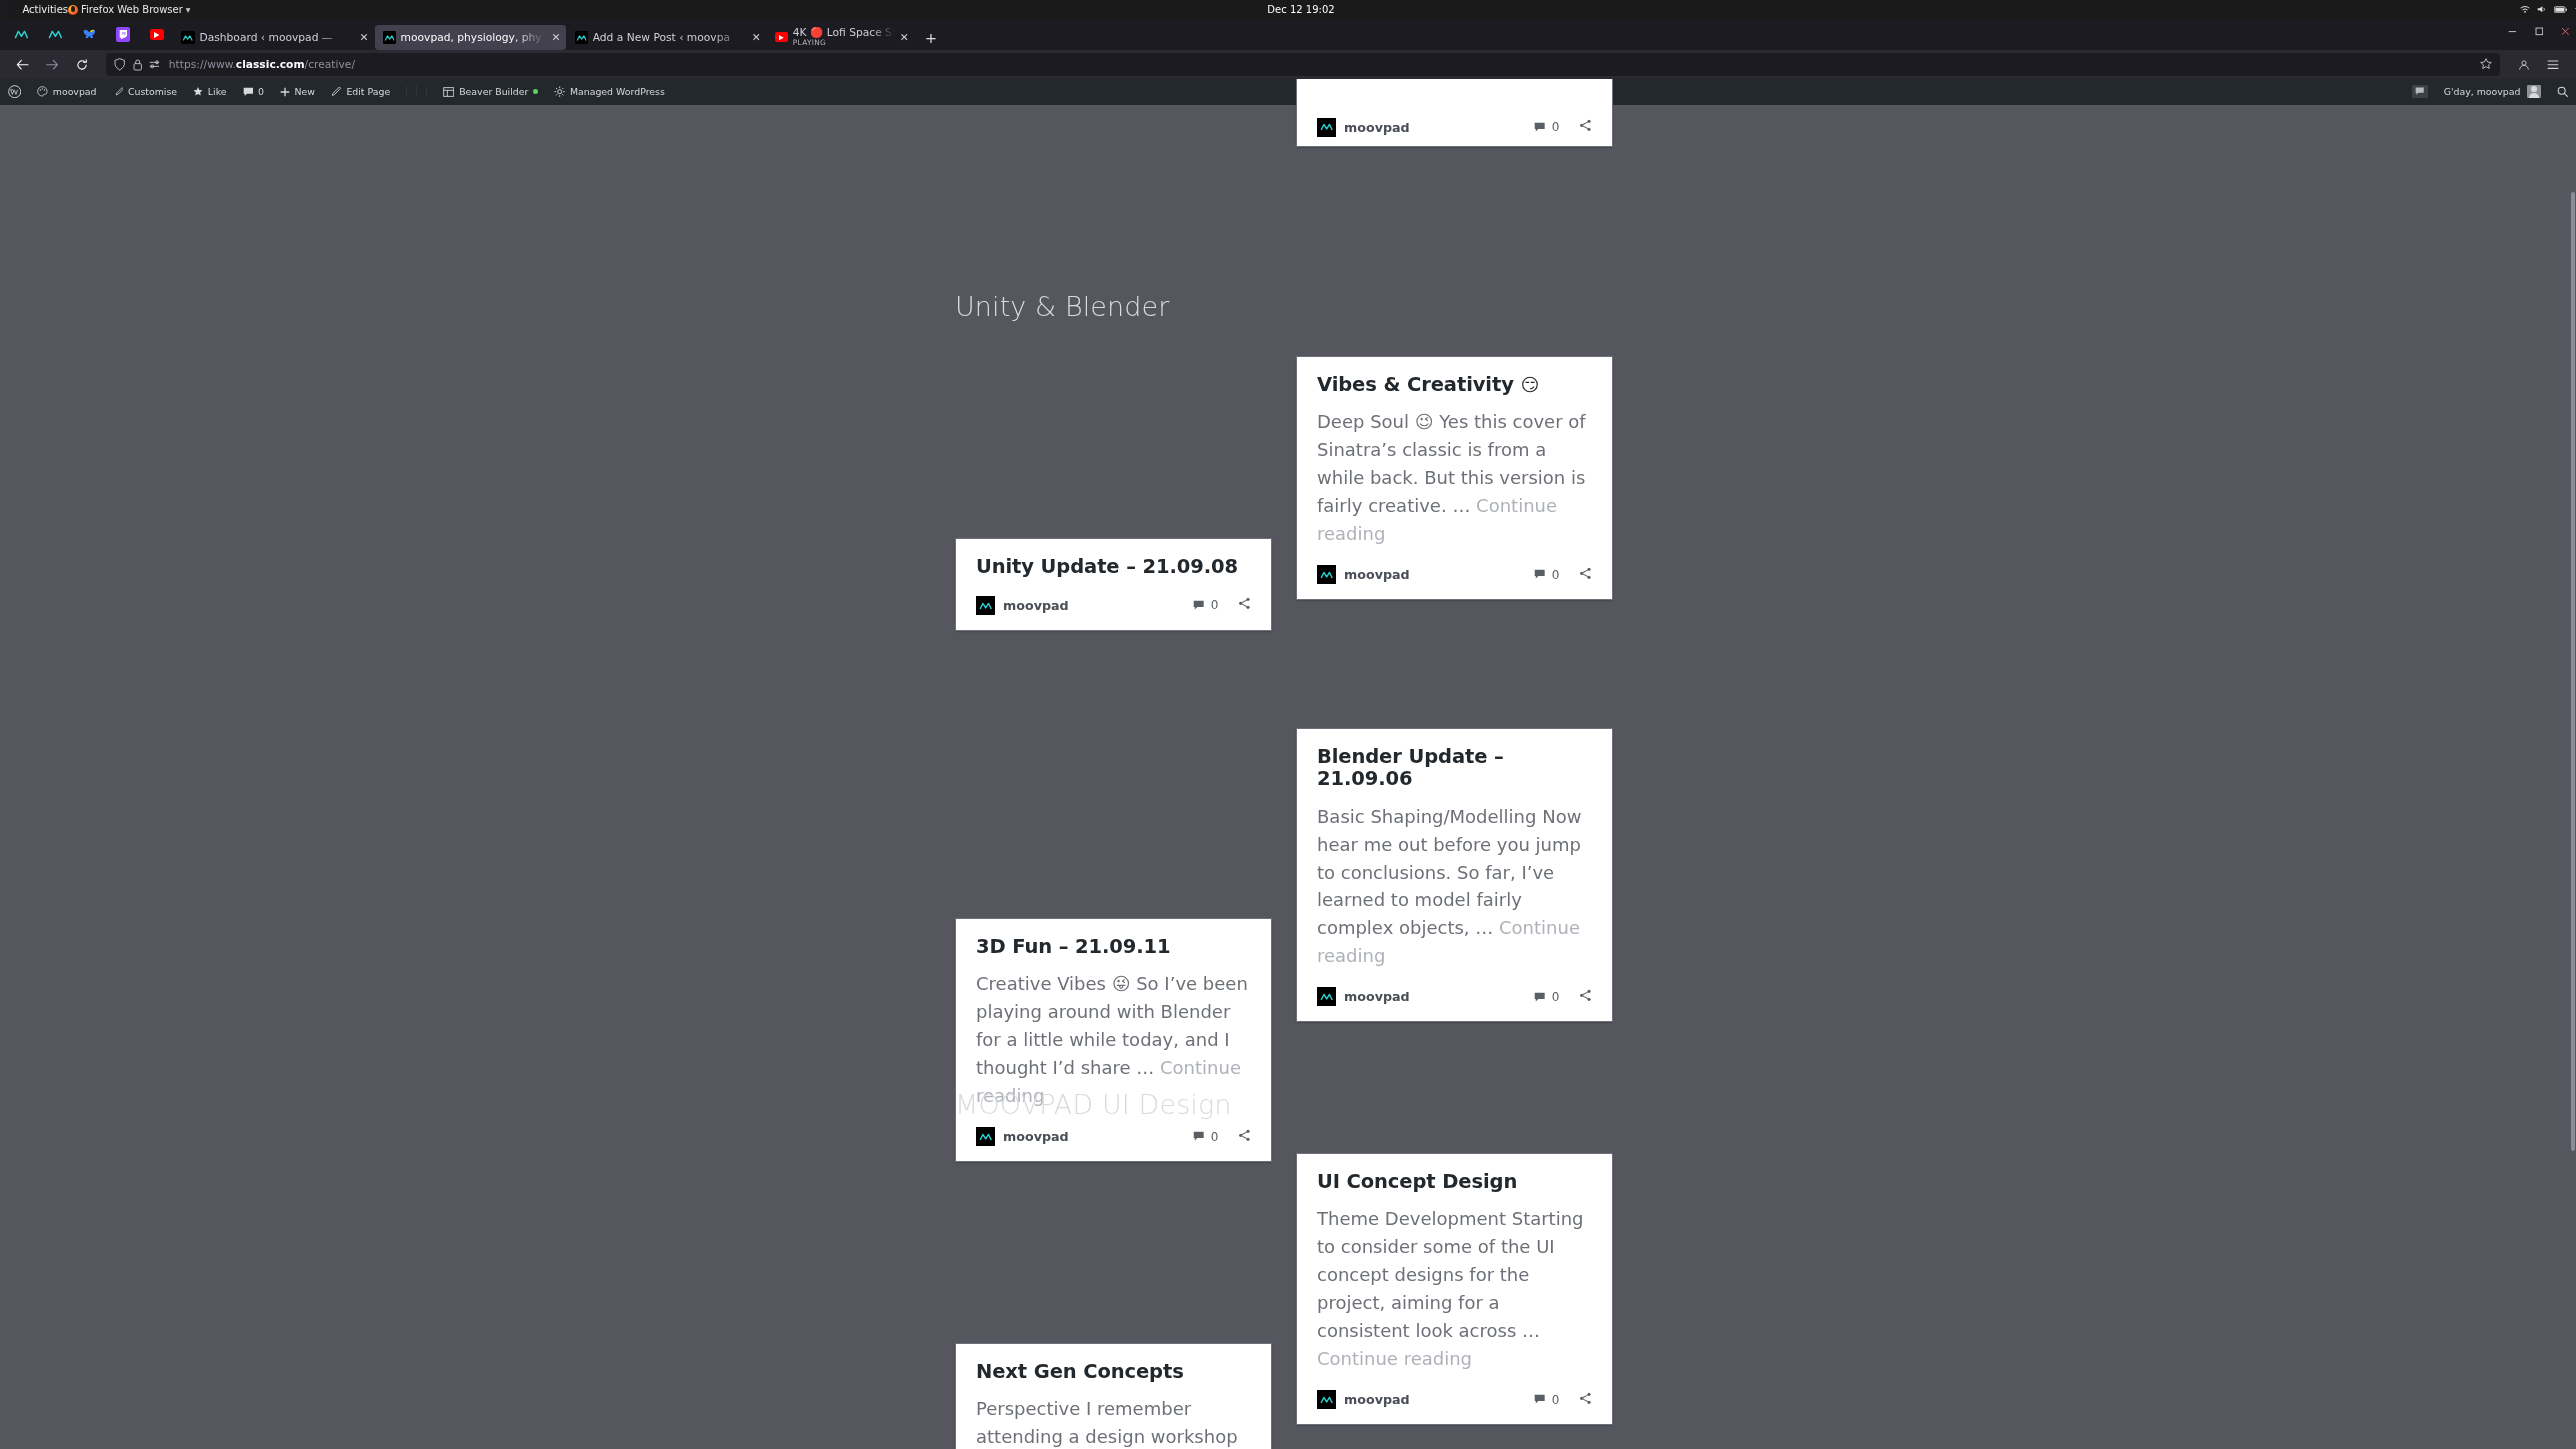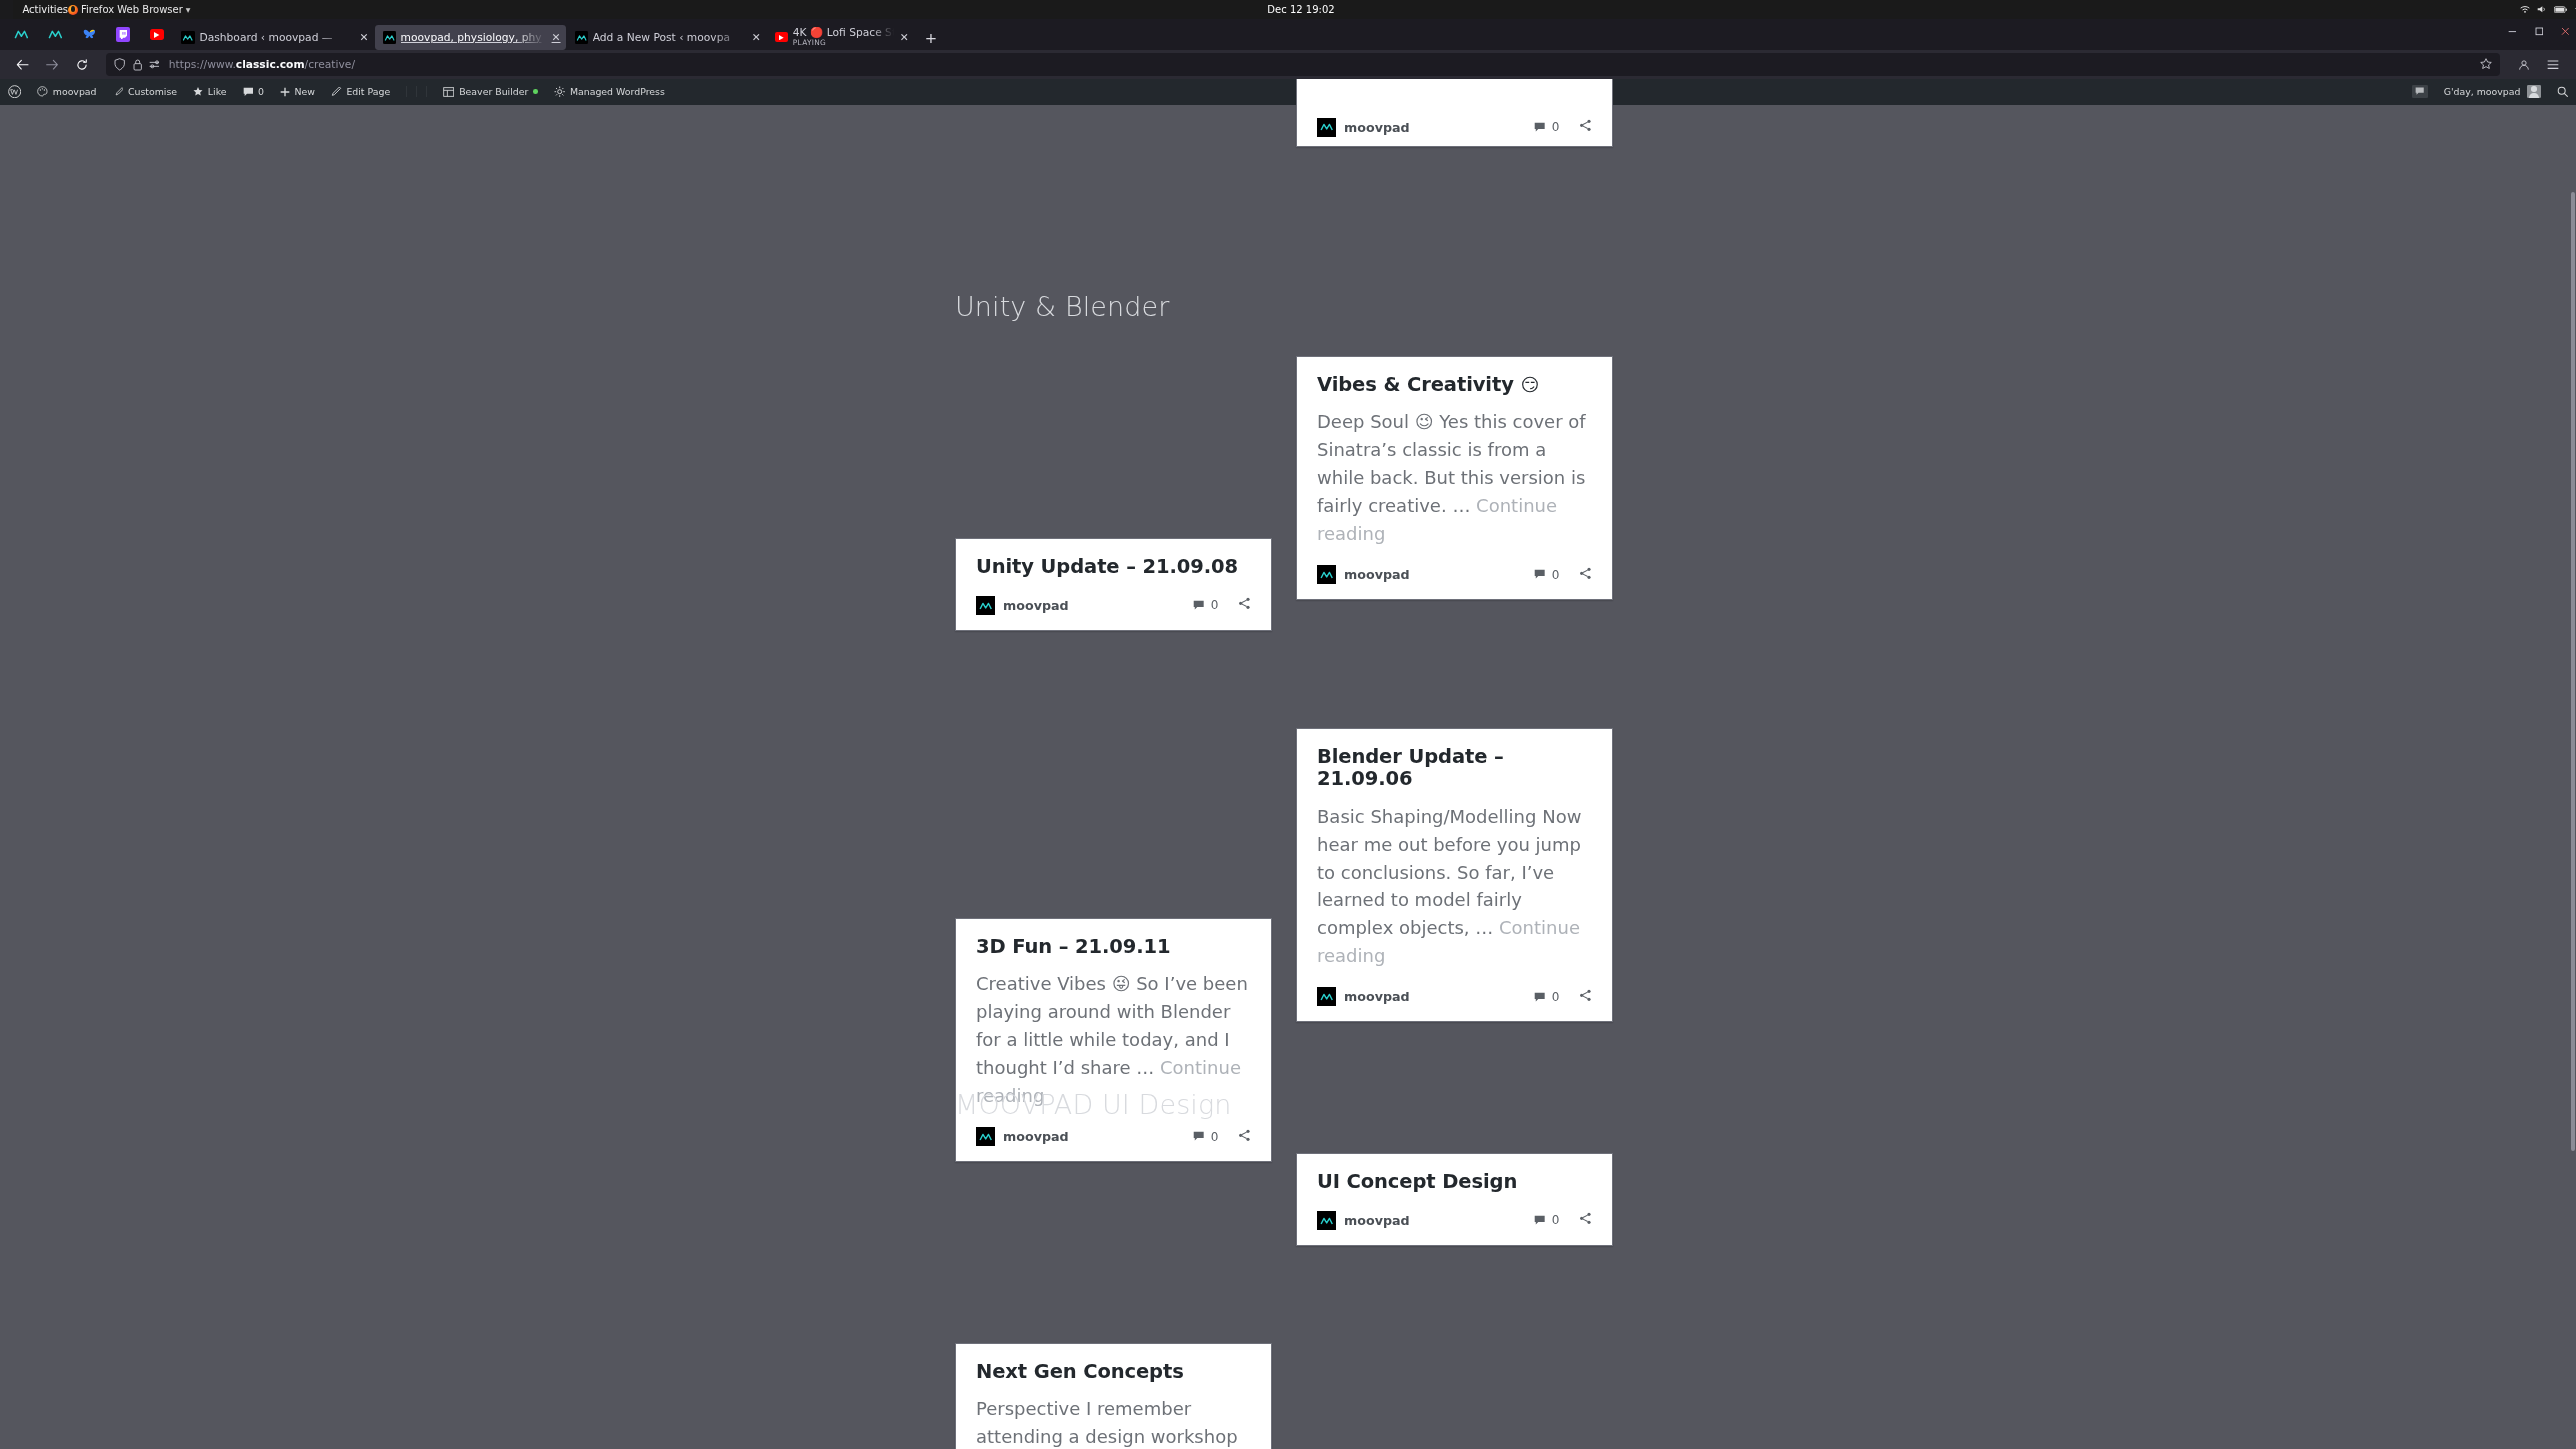--- a/index.html
+++ b/index.html
@@ -56,21 +56,21 @@
     border-radius: 3.4px;
   }
   .fav { width: 14.8px; height: 14.8px; display:block; }
   .fav-sq { width:14.8px; height:14.8px; border-radius:2px; display:flex;align-items:center;justify-content:center;}
 
   .tab {
     height: 25.5px; display: flex; align-items: center; gap: 4.7px;
     padding: 0 5.4px 0 7.4px; border-radius: 3.4px; margin-right: 1.3px;
     min-width: 0; position: relative; color: #cfcfd8;
   }
-  .tab.active { background: #42414d; text-decoration: underline; }
+  .tab.active { background: #42414d; }
   .tab .t-fav { width: 13.4px; height: 13.4px; flex: 0 0 13.4px; border-radius: 1.3px; }
   .tab .t-label {
     font-size: 10.7px; white-space: nowrap; overflow: hidden;
     -webkit-mask-image: linear-gradient(to right, #000 78%, transparent 100%);
             mask-image: linear-gradient(to right, #000 78%, transparent 100%);
   }
   .tab .t-sub { font-size: 7.4px; color: #b6b6c0; letter-spacing:0.3px; }
   .tab .t-close { font-size: 10.7px; color: #d0d0d8; flex: 0 0 auto; padding-left:1.3px;}
   .tab-stack { display:flex; flex-direction:column; justify-content:center; line-height:1.15; overflow:hidden;}
   .newtab-btn { font-size: 14.8px; color: #d9d9e0; padding: 0 9.4px; line-height: 25.5px; }
@@ -614,20 +614,23 @@
           </span>
         </div>
       </div>
 
       <div class="section-title" style="left:955px; top:984px;">MOOVPAD UI Design</div>
 
       <div class="card" style="left:1296px; top:1048px; width:317px;">
         <div class="card-title">
           <span>UI Concept Design</span>
         </div>
+        <div class="card-excerpt">
+          <span>Theme Development Starting to consider some of the UI concept designs for the project, aiming for a consistent look across … </span><span class="cont">Continue reading</span>
+        </div>
         <div class="card-foot">
           <span class="author">
             <span class="author-avatar">
               <svg width="13.4" height="13.4" viewBox="0 0 24 24">
                   <path d="M2 18 L7 8 L12 16 L17 8 L22 18" stroke="#2ad0cd" stroke-width="2.6" fill="none" stroke-linejoin="round"></path>
                 </svg>
             </span>
             <span class="author-name">moovpad</span>
           </span>
           <span class="foot-right">

